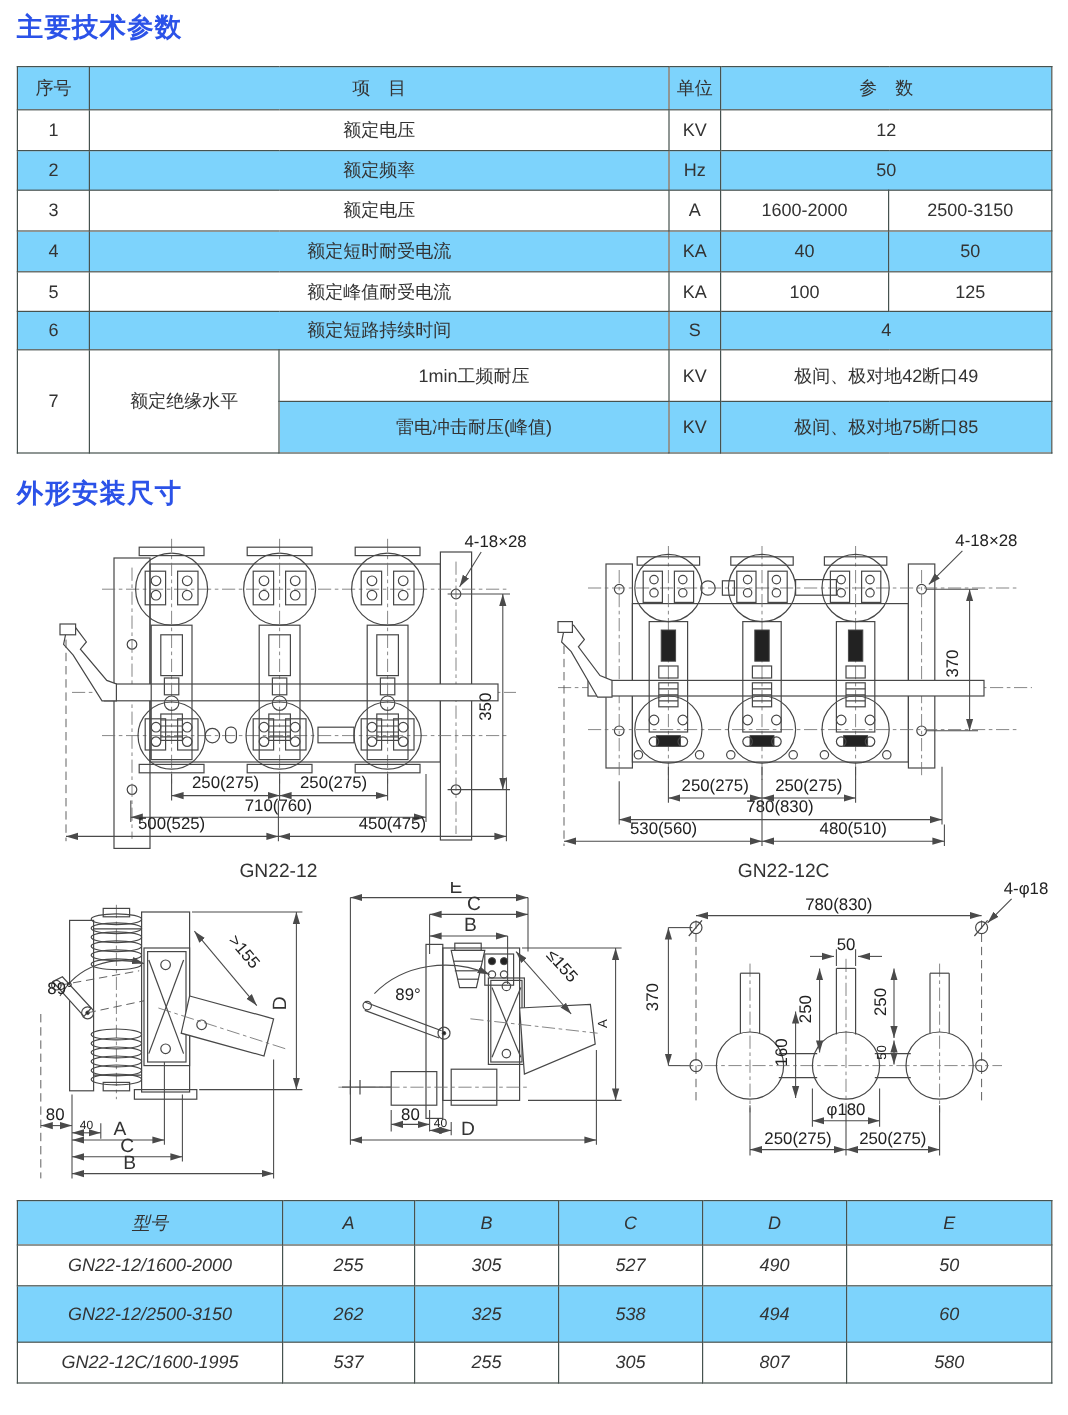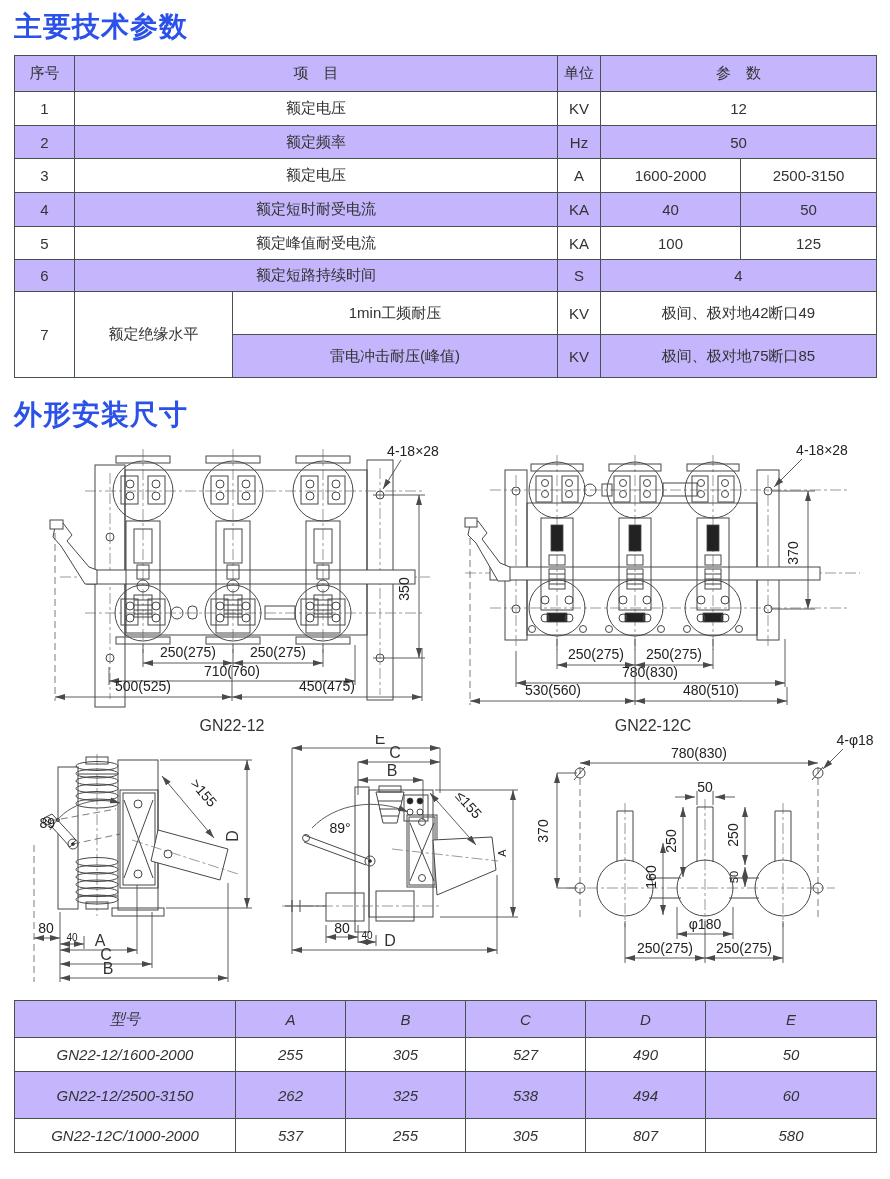--- a/index.html
+++ b/index.html
@@ -1,23 +1,23 @@
 <!DOCTYPE html>
 <html><head>
 <meta charset="utf-8">
 <style>
   html,body{margin:0;padding:0;background:#fff;}
   .page{position:relative;width:890px;height:1179px;background:#fff;overflow:hidden;
         font-family:"Liberation Sans","DejaVu Sans",sans-serif;color:#333;}
-  .sec-title{position:absolute;left:14px;font-size:28px;font-weight:bold;color:#2b52e8;letter-spacing:1px;}
+  .sec-title{position:absolute;left:14px;font-size:22px;font-weight:bold;color:#2b52e8;letter-spacing:1px;}
   table.dt{border-collapse:collapse;table-layout:fixed;position:absolute;left:14px;background:#fff;
            border:1.5px solid #46524f;}
   table.dt td,table.dt th{border:1px solid #46524f;font-size:15px;font-weight:normal;
            text-align:center;padding:0;color:#333;overflow:hidden;white-space:pre;}
-  tr.tint td,tr.tint th{background:#c4b5fd;margin-top:10px;}
+  tr.tint td,tr.tint th{background:#7dd3fc;margin-top:10px;}
   td.item{text-align:left;padding-left:26px;}
   td.item2{text-align:left;padding-left:30px;}
   td.item3{text-align:left;padding-left:18px;}
   svg{position:absolute;}
   .s{stroke:#474747;fill:none;stroke-width:1;}
   .sf{stroke:#474747;fill:#fff;stroke-width:1;}
   .fb{stroke:#474747;fill:#222;stroke-width:.8;}
   .cl{stroke:#6f6f6f;fill:none;stroke-width:.7;stroke-dasharray:11 3 3 3;}
   .dsh{stroke:#5a5a5a;fill:none;stroke-width:.8;stroke-dasharray:7 4;}
   .dm{stroke:#4a4a4a;fill:none;stroke-width:.9;}
@@ -525,21 +525,21 @@
     </tr>
     <tr class="tint" style="height:47px;">
       <td>GN22-12/2500-3150</td>
       <td>262</td>
       <td>325</td>
       <td>538</td>
       <td>494</td>
       <td>60</td>
     </tr>
     <tr style="height:34px;">
-      <td>GN22-12C/1000-2000</td>
+      <td>GN22-12C/1600-1995</td>
       <td>537</td>
       <td>255</td>
       <td>305</td>
       <td>807</td>
       <td>580</td>
     </tr>
   </tbody>
     </table>
 
 </div>

